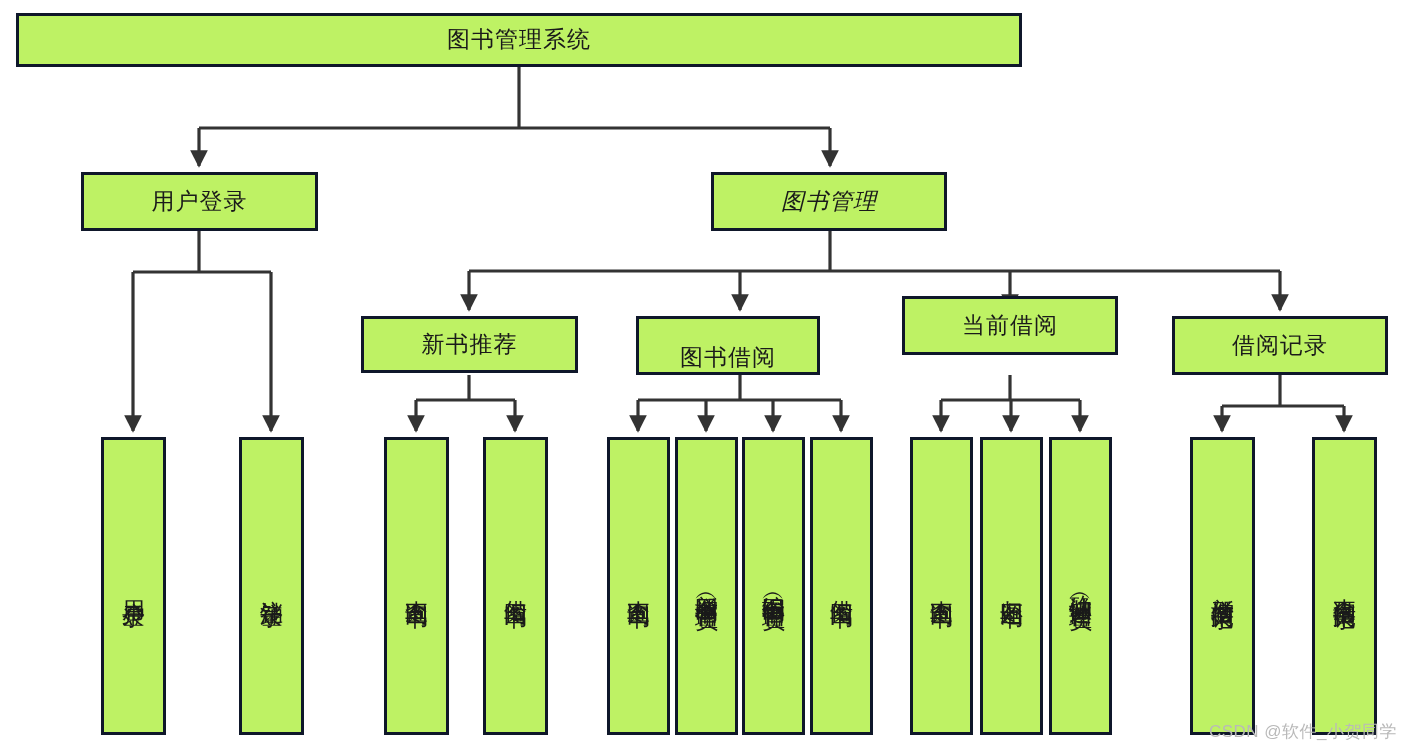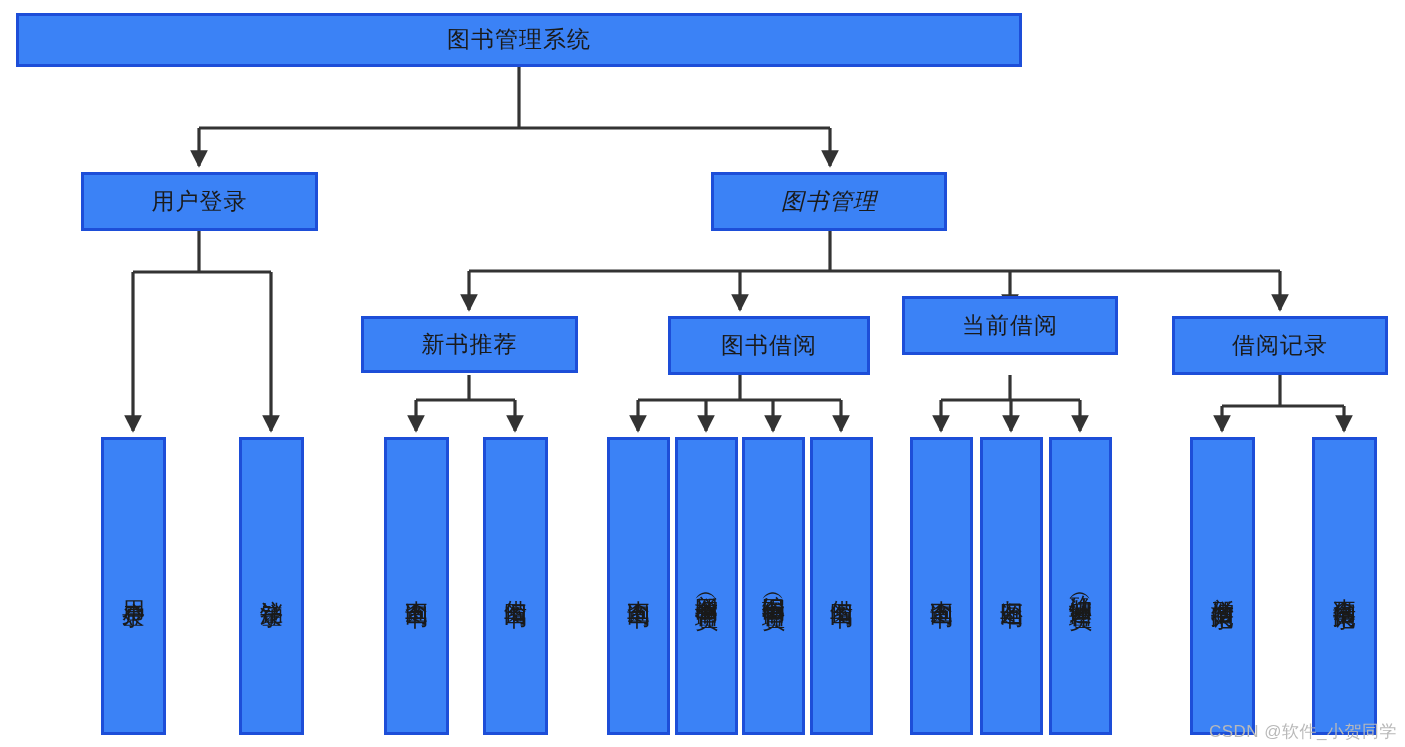--- a/index.html
+++ b/index.html
@@ -13,22 +13,22 @@
   #canvas {
     position: relative;
     width: 1405px;
     height: 747px;
     background: #ffffff;
     overflow: hidden;
   }
   .node {
     position: absolute;
     box-sizing: border-box;
-    border: 3px solid #1d4ed8;
-    background: #3b82f6;
+    border: 3px solid #0f172a;
+    background: #bef264;
     display: flex;
     align-items: center;
     justify-content: center;
     color: #1a1a1a;
   }
   .node.horiz {
     font-size: 23px;
     letter-spacing: 1px;
     line-height: 1.2;
   }
@@ -127,21 +127,21 @@
   <div class="node horiz" style="left:81px; top:172px; width:237px; height:59px;">
     <span>用户登录</span>
   </div>
   <div class="node horiz" style="left:711px; top:172px; width:236px; height:59px;font-style:italic;">
     <span>图书管理</span>
   </div>
 
   <div class="node horiz" style="left:361px; top:316px; width:217px; height:57px;">
     <span>新书推荐</span>
   </div>
-  <div class="node horiz" style="left:668px; top:316px; width:202px; height:59px;">
+  <div class="node horiz" style="left:636px; top:316px; width:184px; height:59px;align-items:flex-end;">
     <span>图书借阅</span>
   </div>
   <div class="node horiz" style="left:902px; top:296px; width:216px; height:59px;">
     <span>当前借阅</span>
   </div>
   <div class="node horiz" style="left:1172px; top:316px; width:216px; height:59px;">
     <span>借阅记录</span>
   </div>
 
   <div class="node vert" style="left:101px; top:437px; width:65px; height:298px;">

